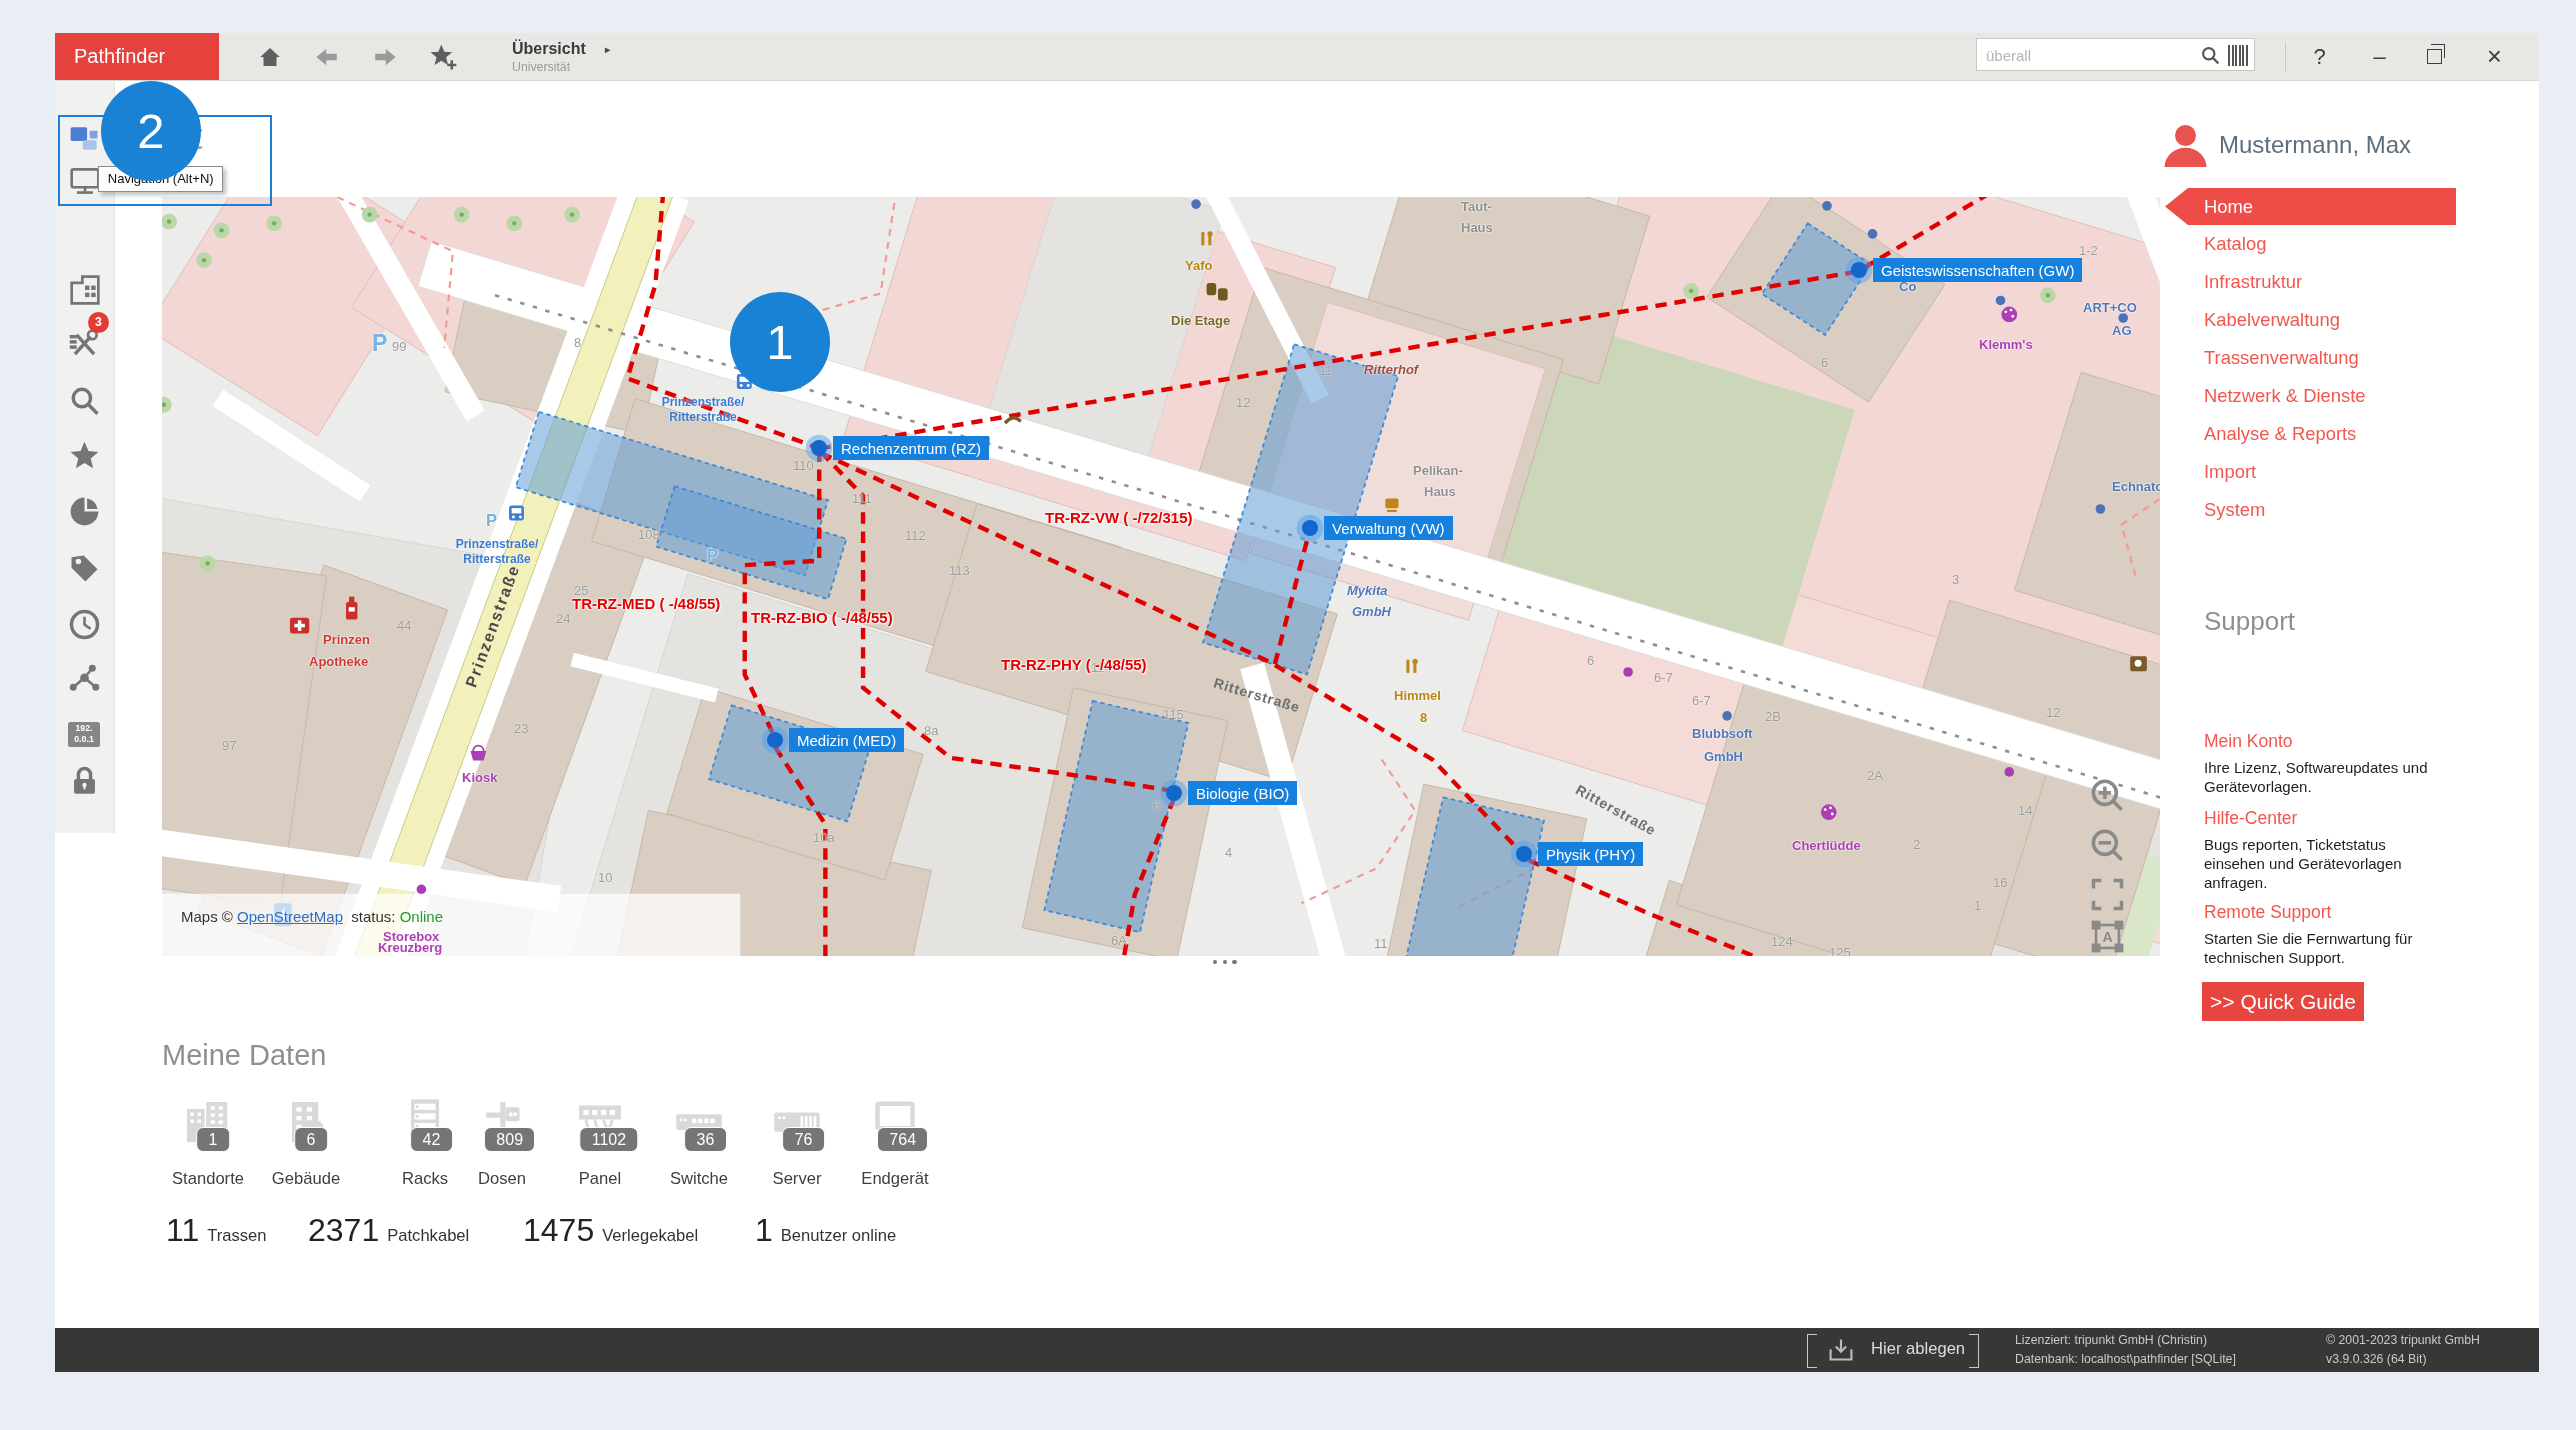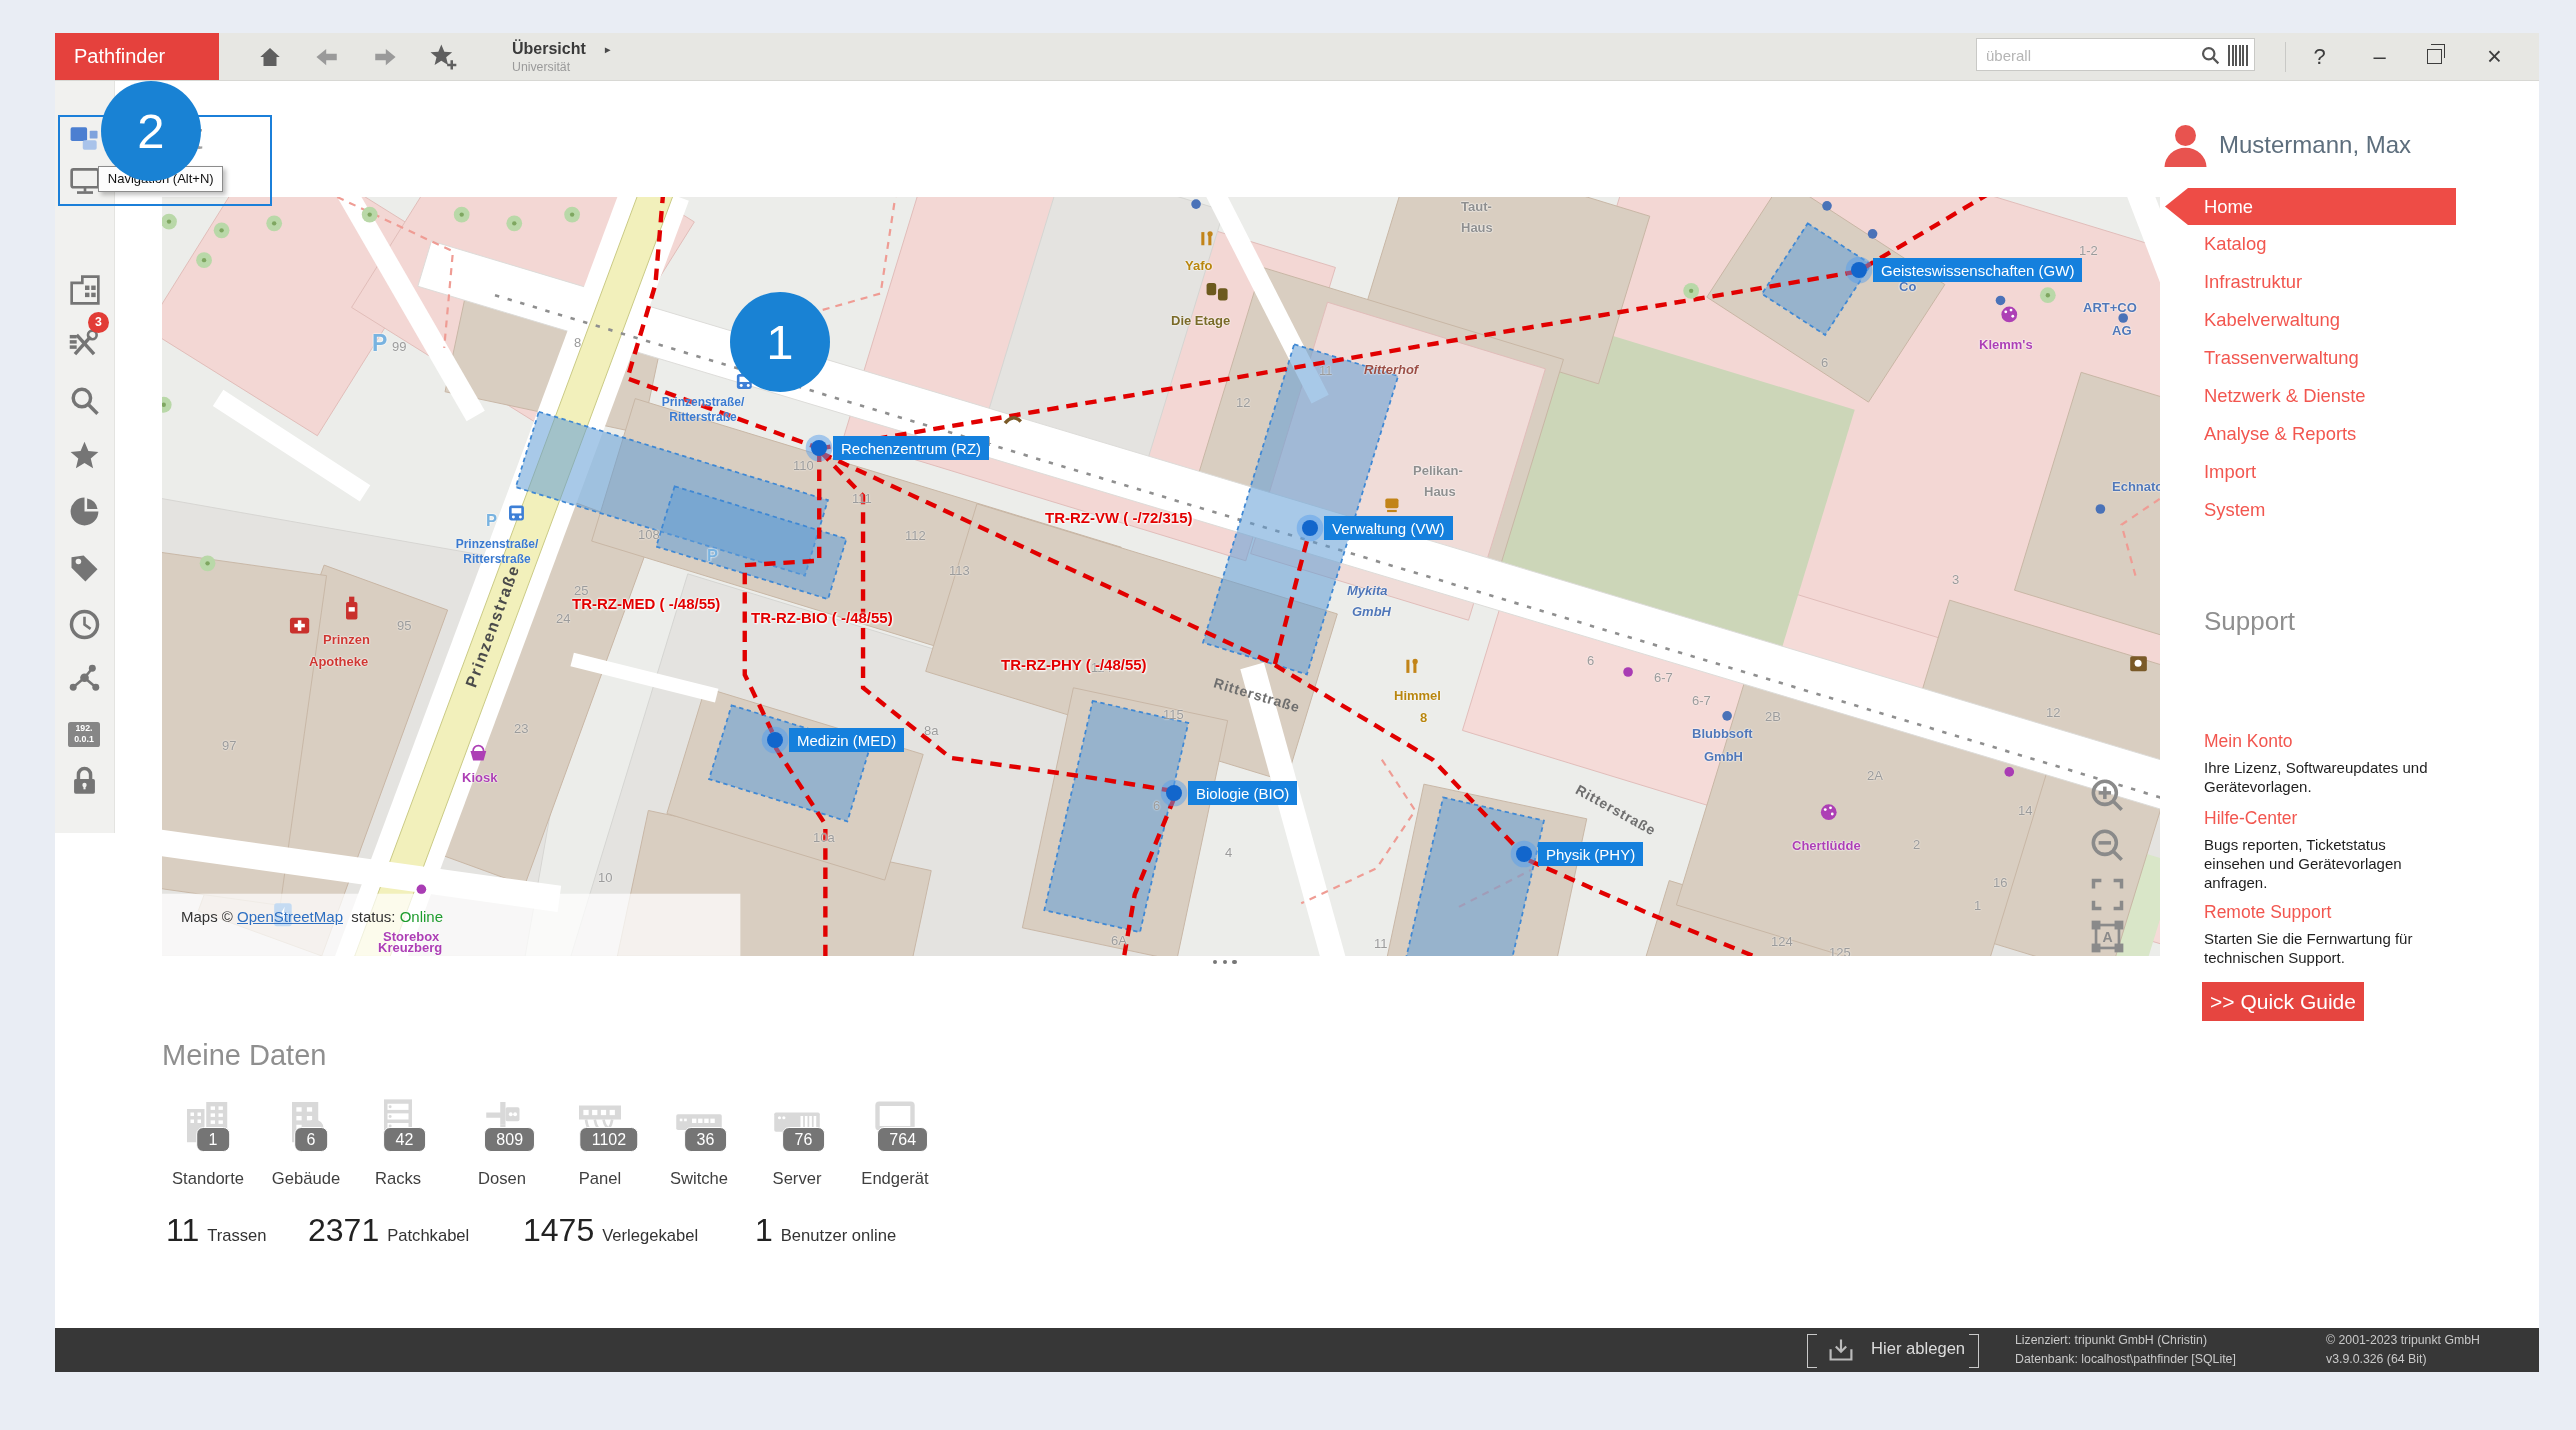--- a/index.html
+++ b/index.html
@@ -401,21 +401,21 @@
         <rect x="2246" y="524" width="19" height="17" rx="2" fill="#7a5a28"></rect>
           <circle cx="2255" cy="532" r="4" fill="#fff"></circle>
         <path d="M 962,258 q 9,-11 18,-2" fill="none" stroke="#7a5a28" stroke-width="4"></path>
       </g>
 
       <rect x="0" y="795" width="660" height="71" fill="rgba(255,255,255,0.72)"></rect>
     </svg>
 
     <div id="map-overlay">
         <div class="num" style="left: 230px; top: 142px;">99</div>
-        <div class="num" style="left: 235px; top: 421px;">95</div>
+        <div class="num" style="left: 235px; top: 421px;">44</div>
         <div class="num" style="left: 60px; top: 541px;">97</div>
         <div class="num" style="left: 476px; top: 307px; margin-top: 23px;">108</div>
         <div class="num" style="left: 631px; top: 261px;">110</div>
         <div class="num" style="left: 690px; top: 294px;">111</div>
         <div class="num" style="left: 743px; top: 331px;">112</div>
         <div class="num" style="left: 787px; top: 366px;">113</div>
         <div class="num" style="left: 929px; top: 463px;">114</div>
         <div class="num" style="left: 1001px; top: 510px;">115</div>
         <div class="num" style="left: 412px; top: 386px;">25</div>
         <div class="num" style="left: 394px; top: 414px;">24</div>
@@ -635,21 +635,21 @@
           <rect x="33" y="14" width="6" height="5"></rect>
           <rect x="21" y="24" width="6" height="5"></rect>
           <rect x="33" y="24" width="6" height="5"></rect>
           <rect x="21" y="34" width="6" height="5"></rect>
         </g>
         <circle cx="42" cy="38" r="10" fill="#d9d9d9"></circle>
       </svg>
     <div class="stat-badge">6</div>
     <div class="stat-label">Gebäude</div>
   </div>
-  <div class="stat-col" style="left:347px">
+  <div class="stat-col" style="left:374px">
     <svg class="stat-ic" width="56" height="56" viewBox="0 0 64 64">
         <rect x="16" y="5" width="32" height="50" fill="#d9d9d9"></rect>
         <g fill="#fff">
           <rect x="20" y="10" width="24" height="7"></rect>
           <rect x="20" y="21" width="24" height="7"></rect>
           <rect x="20" y="32" width="24" height="7"></rect>
           <rect x="20" y="43" width="24" height="7"></rect>
         </g>
         <g fill="#d9d9d9">
           <circle cx="23" cy="13.5" r="1.7"></circle>

